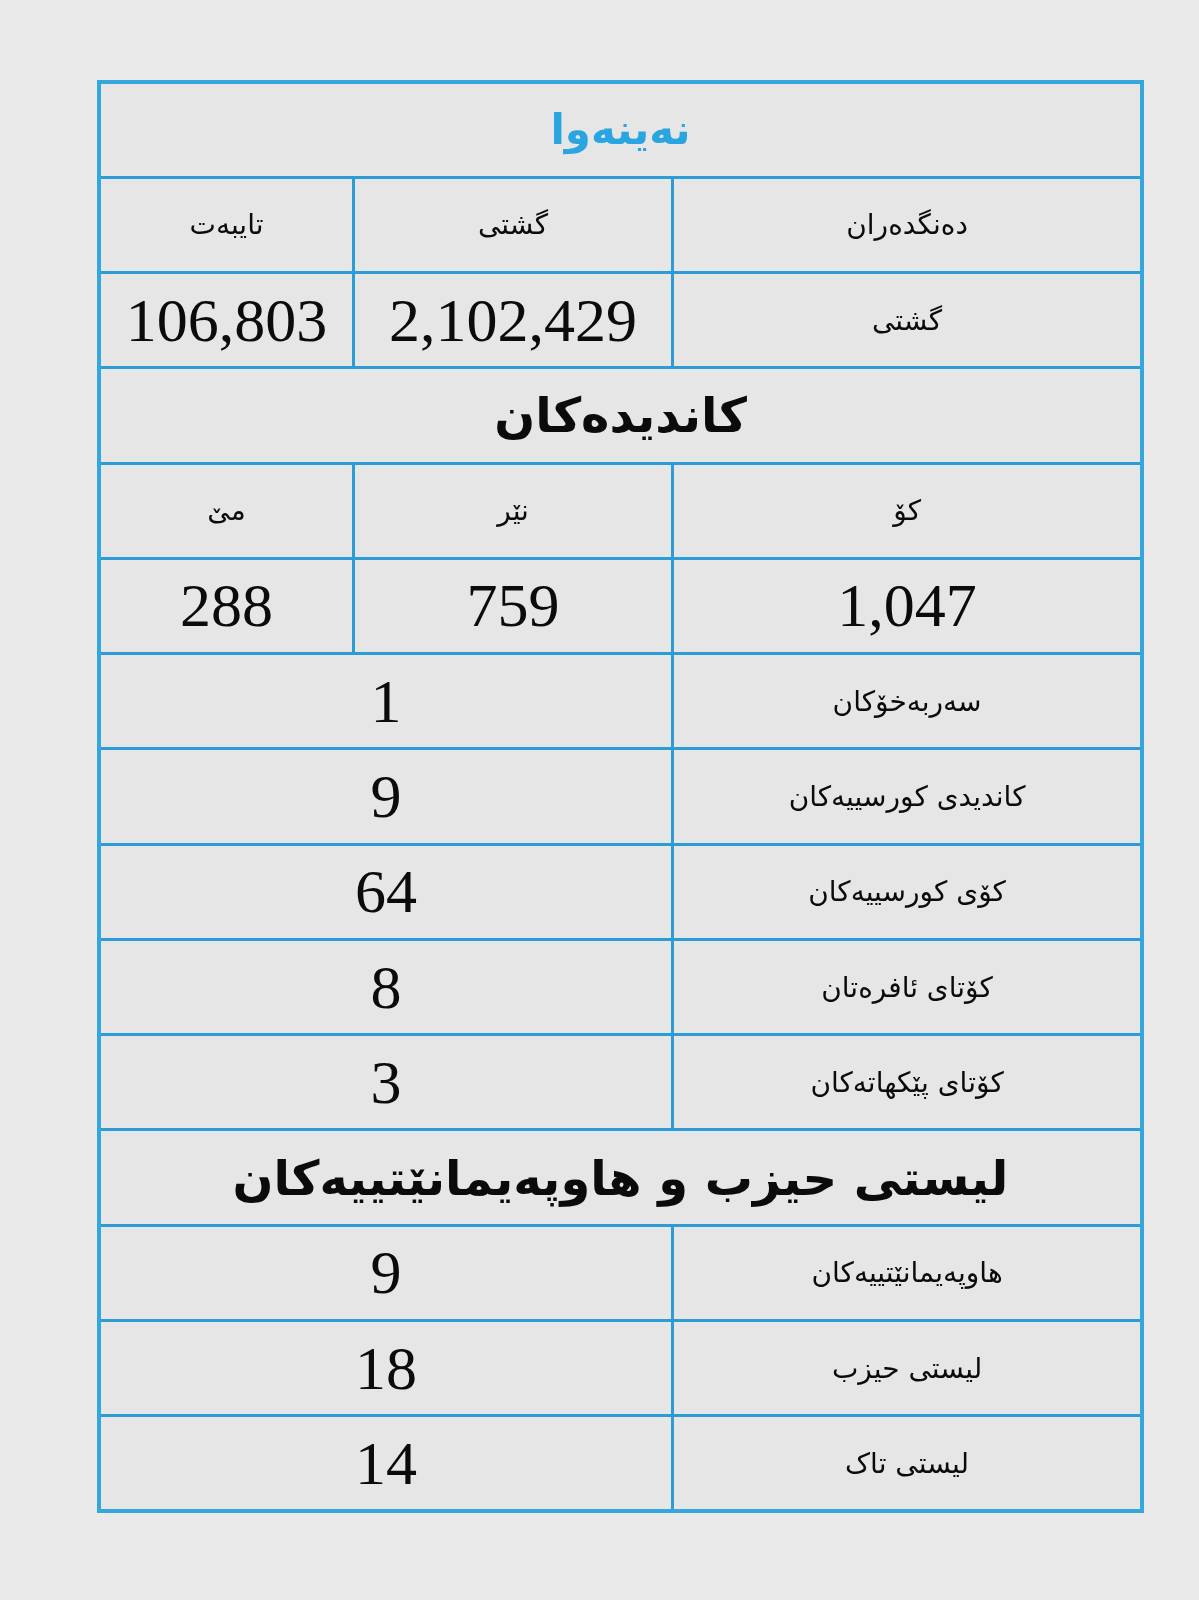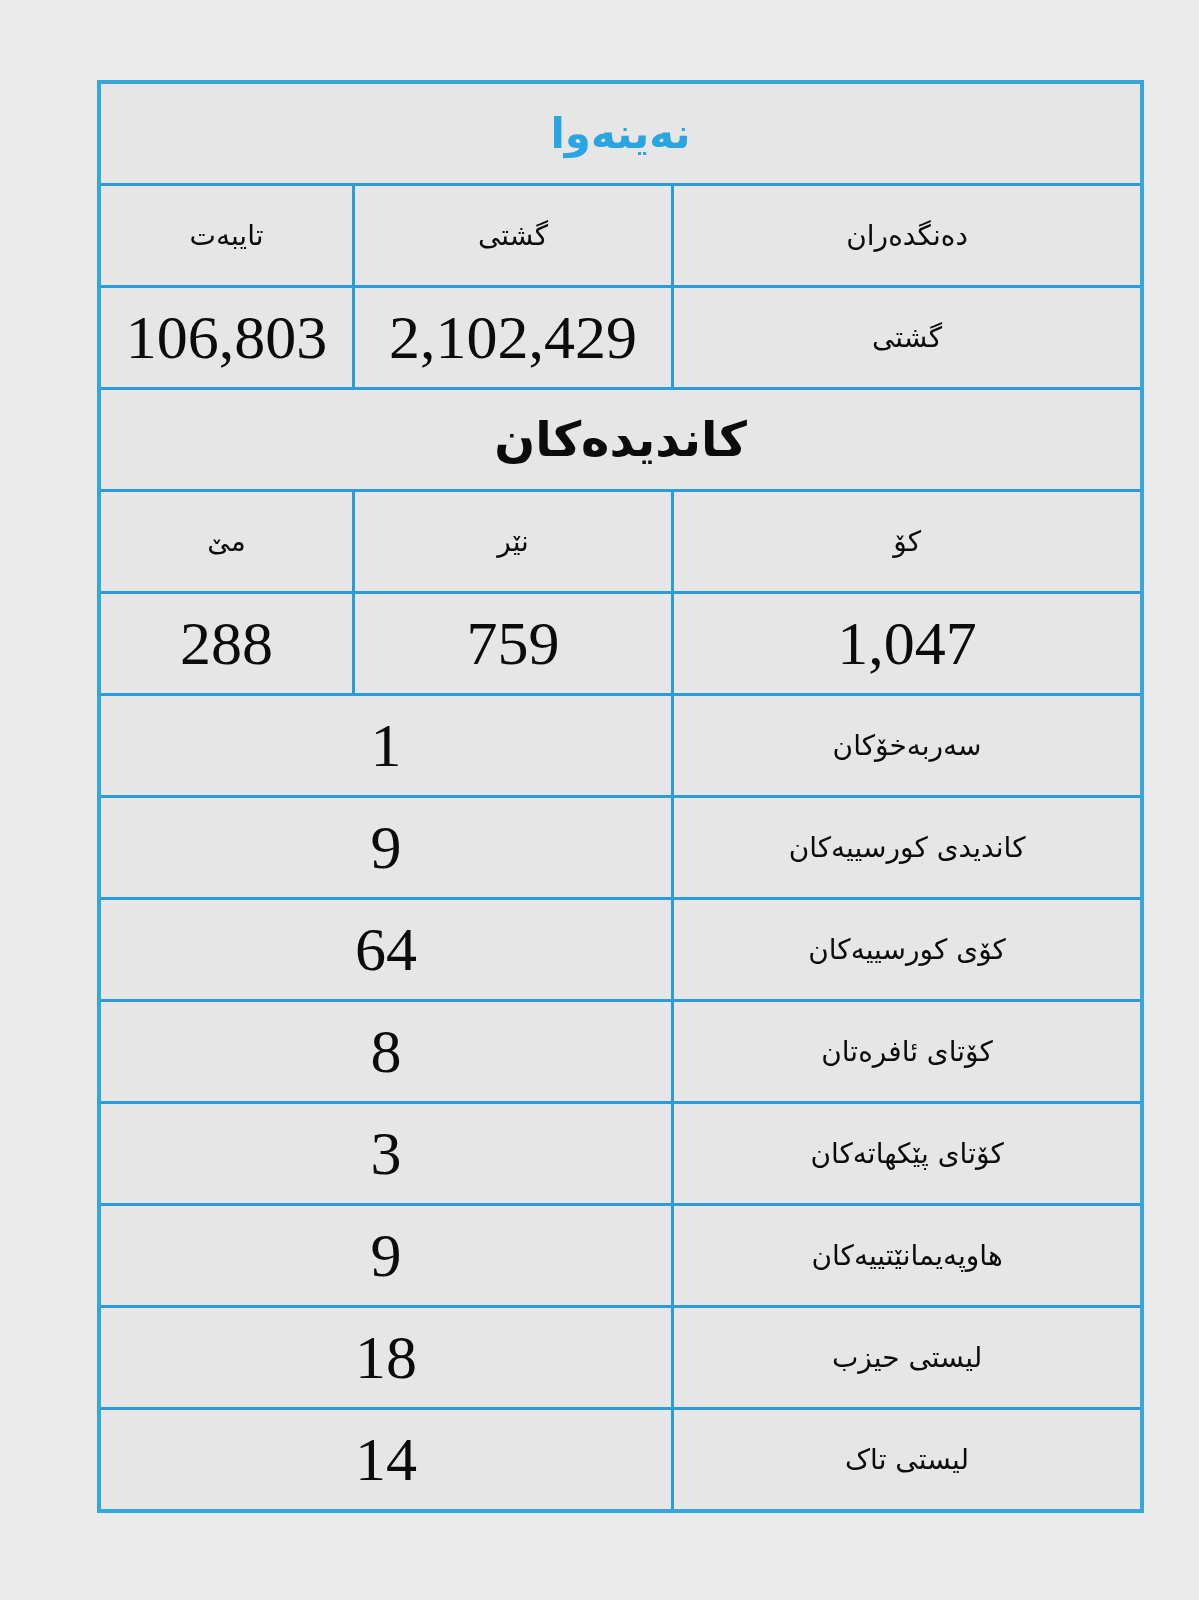--- a/index.html
+++ b/index.html
@@ -130,20 +130,23 @@
     <tr>
       <td class="lbl">کۆتای ئافرەتان</td>
       <td colspan="2" class="num">8</td>
     </tr>
 
     <tr>
       <td class="lbl">کۆتای پێکهاتەکان</td>
       <td colspan="2" class="num">3</td>
     </tr>
 
+    <tr>
+      <td colspan="3" class="section-cell">لیستی حیزب و هاوپەیمانێتییەکان</td>
+    </tr>
 
     <tr>
       <td class="lbl">هاوپەیمانێتییەکان</td>
       <td colspan="2" class="num">9</td>
     </tr>
 
     <tr>
       <td class="lbl">لیستی حیزب</td>
       <td colspan="2" class="num">18</td>
     </tr>

